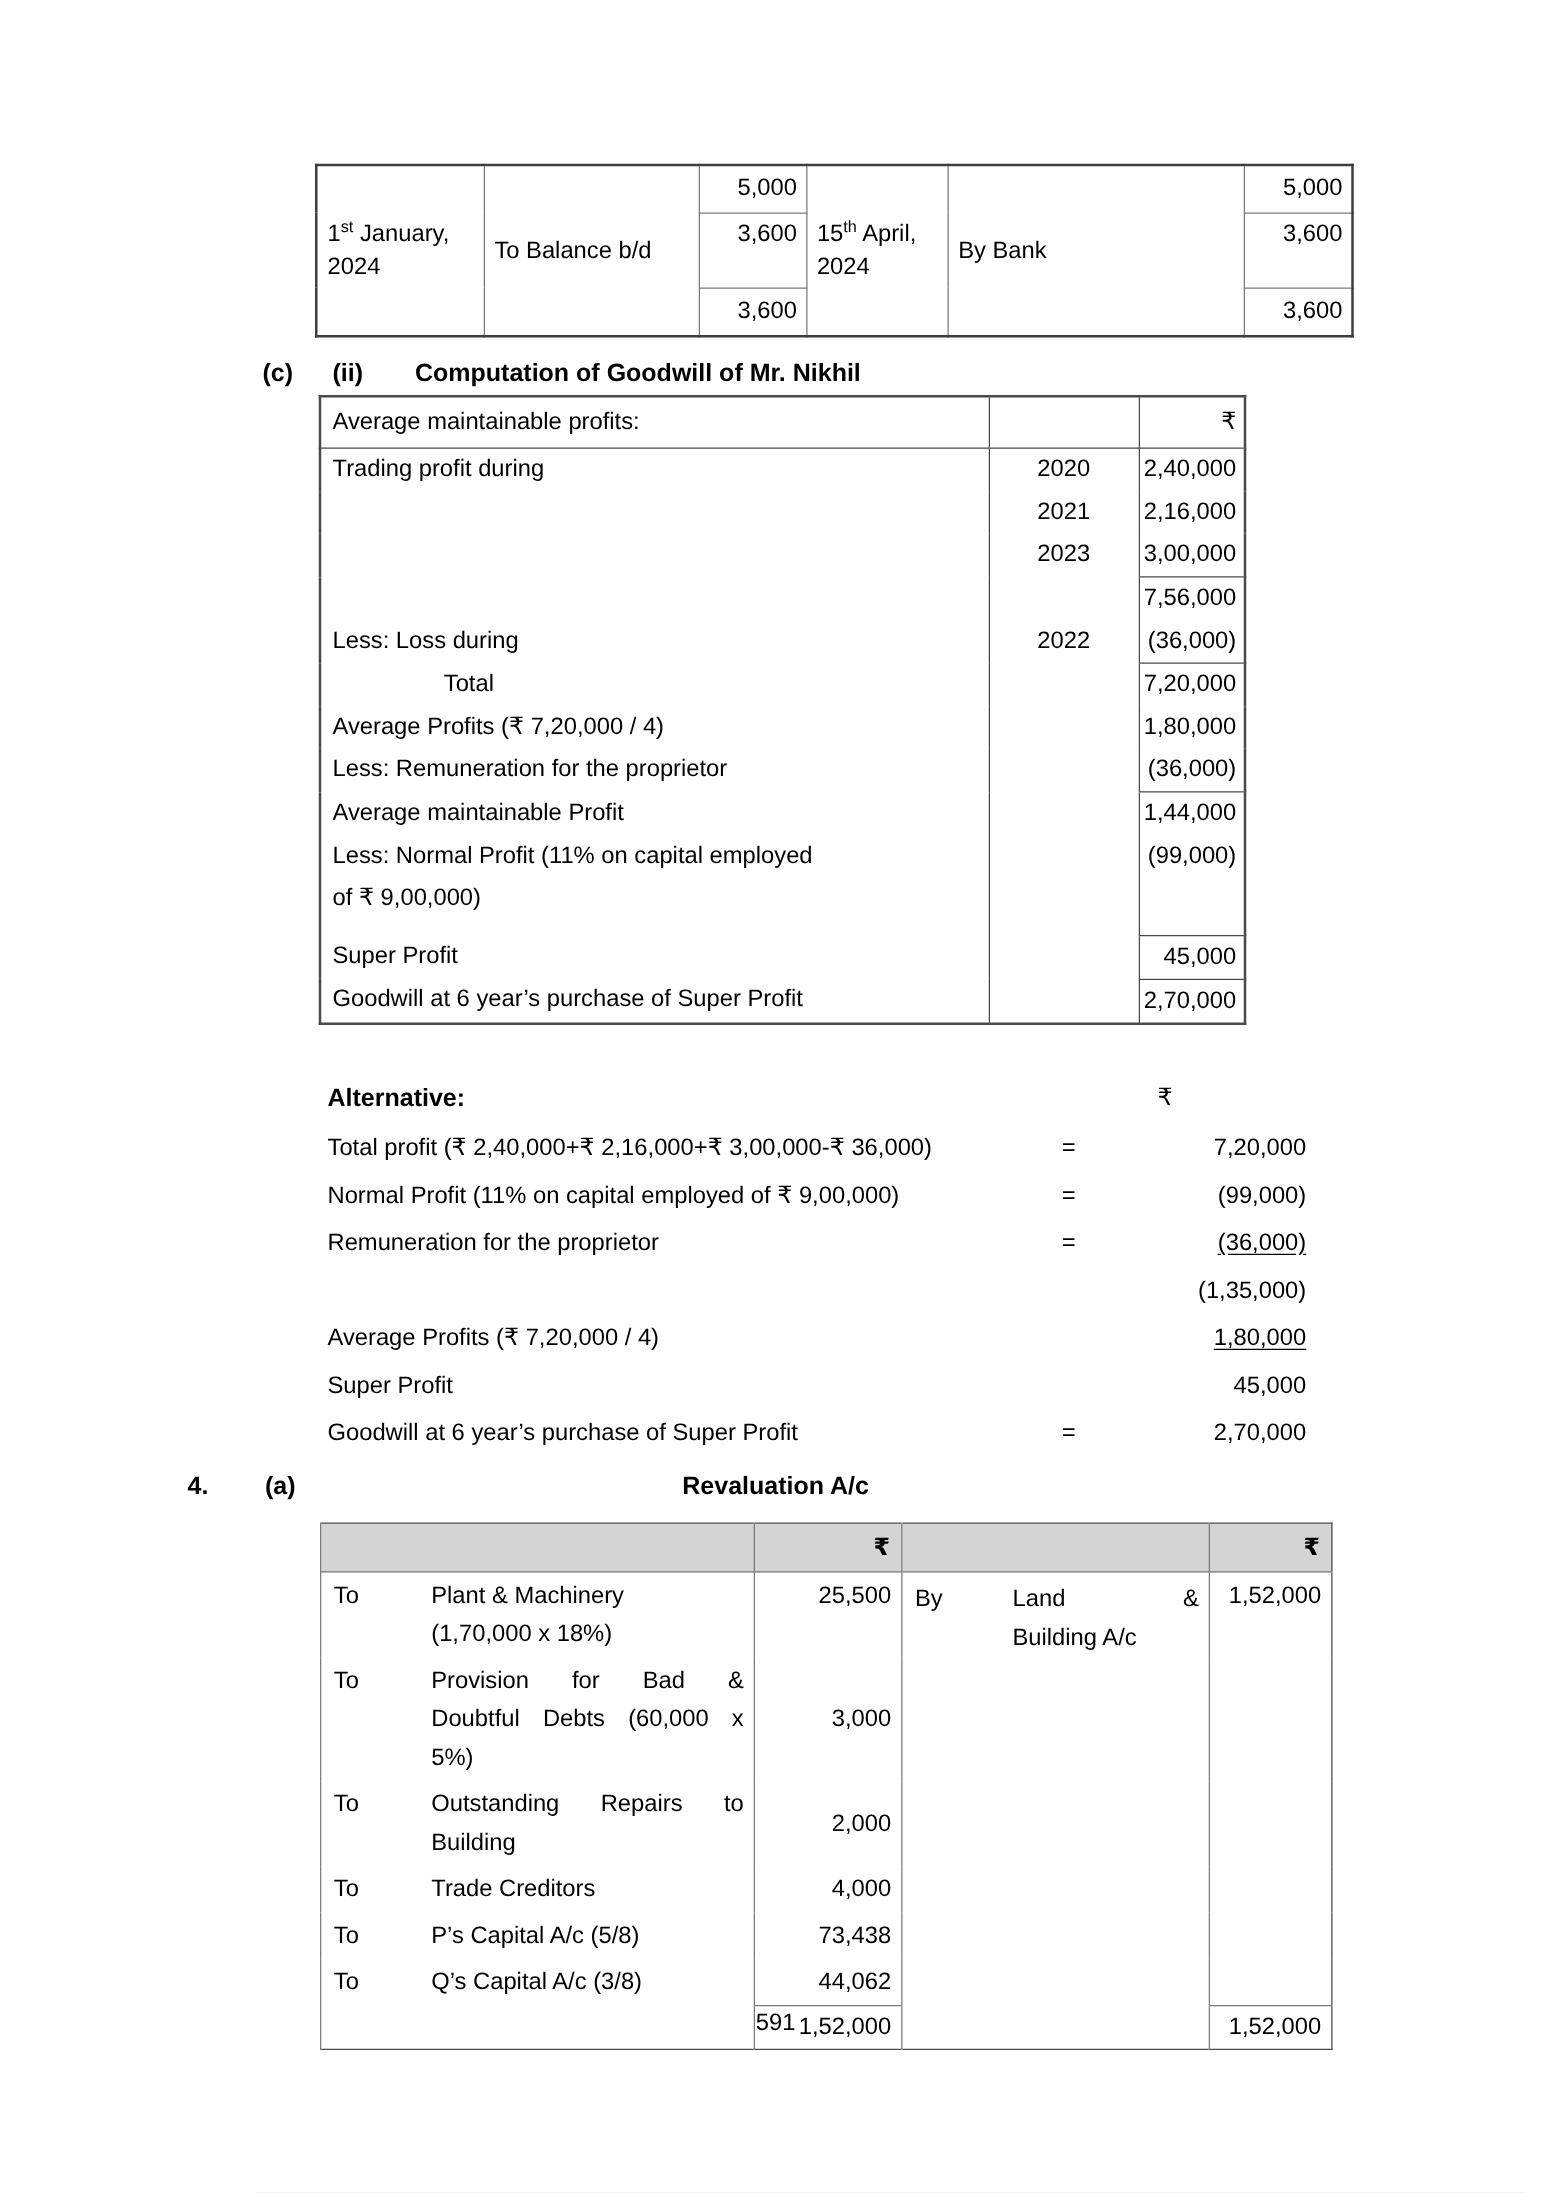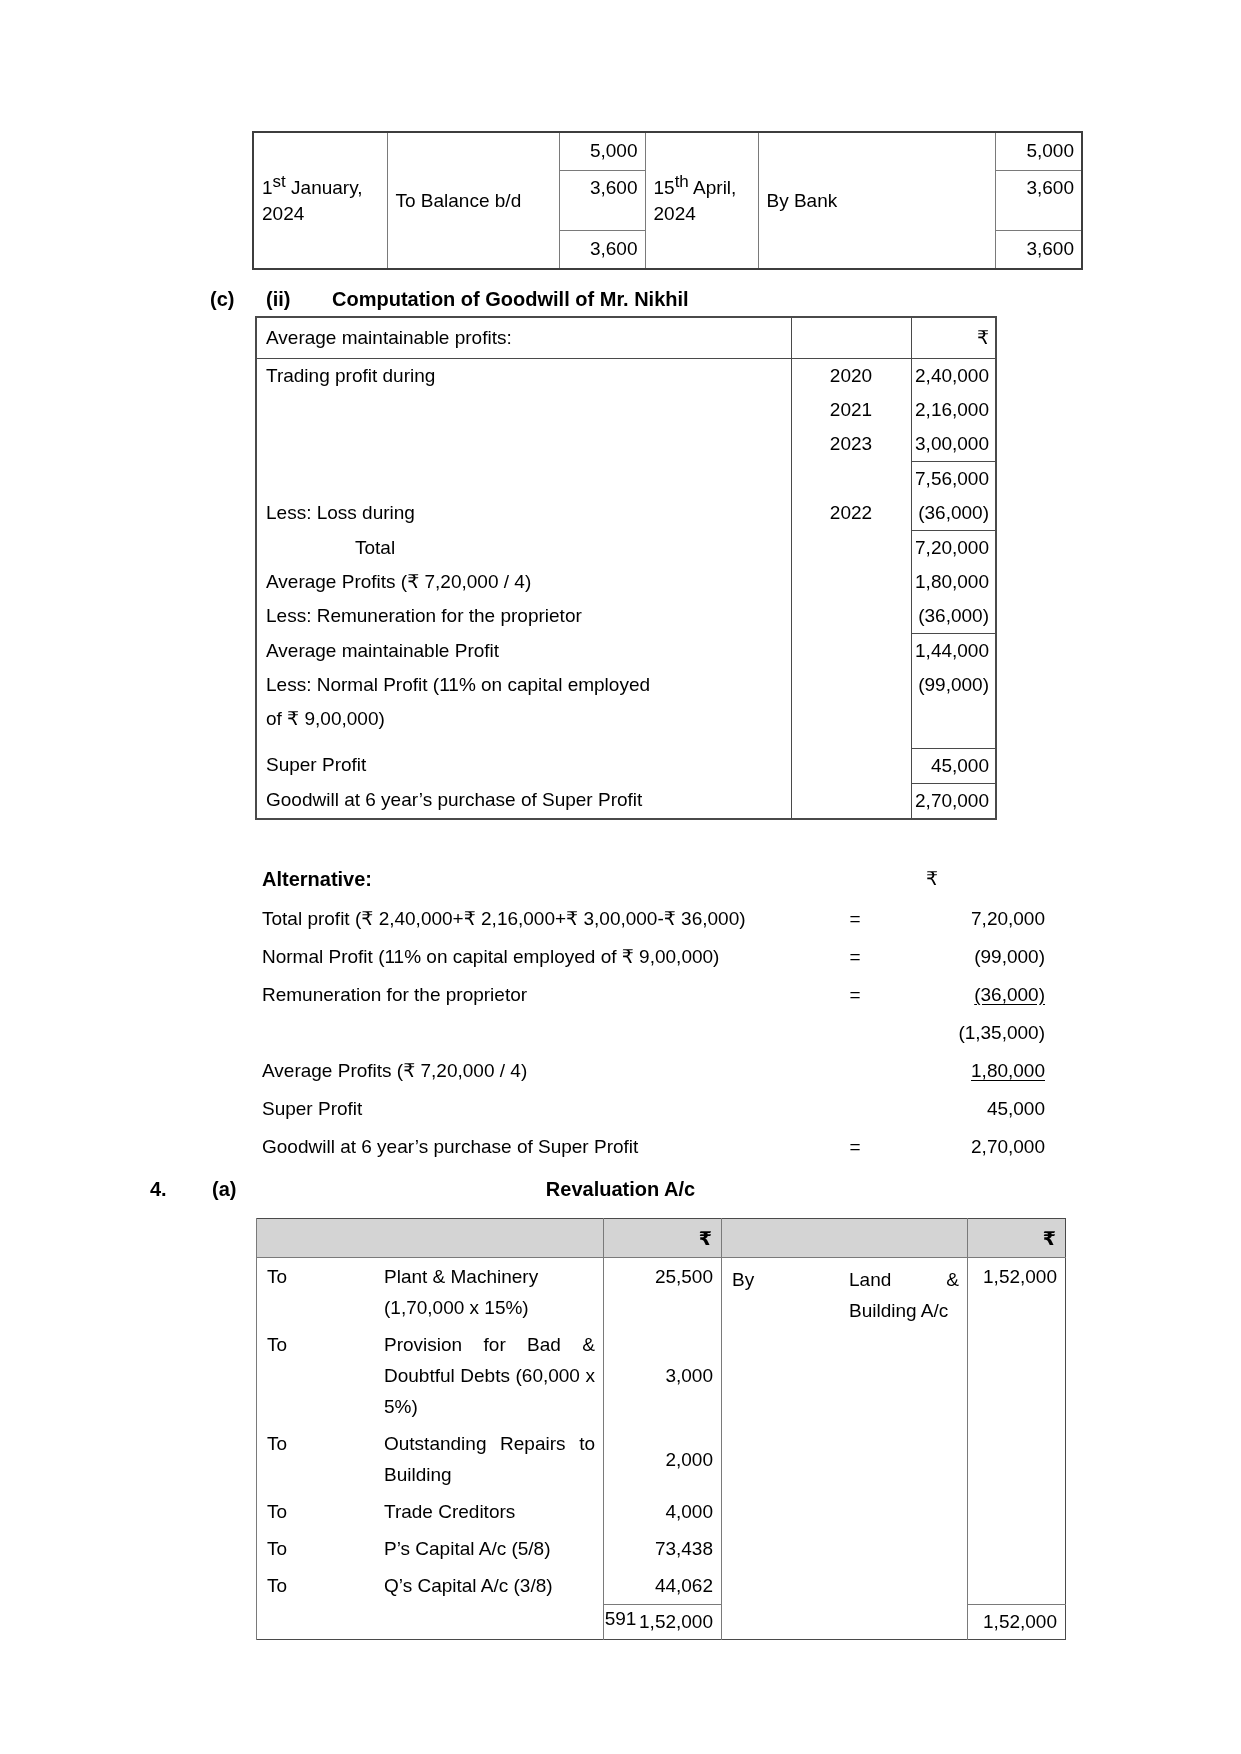--- a/index.html
+++ b/index.html
@@ -2,21 +2,21 @@
 <html><head>
 <meta charset="utf-8">
 <style>
   html,body { margin:0; padding:0; background:#e8e8e8; }
   .page {
     position:relative; width:1241px; height:1754px; margin:0 auto;
     background:#ffffff; color:#000;
     font-family:"Liberation Sans","DejaVu Sans",sans-serif;
     font-size:19px;
   }
-  sup { font-size:17px; vertical-align:super; line-height:0; }
+  sup { font-size:13px; vertical-align:super; line-height:0; }
 
   
   .at { position:absolute; left:252px; top:131px; width:829px;
         border-collapse:collapse; table-layout:fixed;
         border:2px solid #3d3d3d; }
   .at td { border:1.4px solid #7a7a7a; padding:0;margin-top:32px; }
   .at td.dt, .at td.pt { vertical-align:middle; padding:2px 8px; line-height:26px; }
   .at td.amt { text-align:right; padding-right:7px; vertical-align:middle; line-height:26px; }
   .at tr.r1 { height:38px; }
   .at tr.r2 { height:60px; }
@@ -65,21 +65,21 @@
         border-collapse:collapse; table-layout:fixed;
         border:1.8px solid #4a4a4a; }
   .rv td { padding:0; border-left:1.4px solid #7a7a7a; vertical-align:middle; }
   .rv tr.hd td { height:38px; background:#d4d4d4; border-bottom:1.4px solid #7a7a7a; }
   .rv tr.hd td.cur { text-align:right; padding-right:9px; font-weight:bold; }
   .rv td.da, .rv td.ca { text-align:right; padding-right:8px; line-height:31px; }
   .rv td.vt { vertical-align:top; padding-top:3px; }
   .rv td.tot { border-top:1.4px solid #7a7a7a; height:34px; }
   .pw { display:flex; align-items:flex-start; padding:3px 8px 3px 10px;gap:36px; }
   .pfx { width:42px; flex:none; line-height:31px; }
-  .ptx { flex:1 1 auto; min-width:0;margin-left:39px; }
+  .ptx { flex:1 1 auto; min-width:0; }
   .ln { line-height:31px; }
   .ln.j { text-align:justify; text-align-last:justify; }
 
   
   .pgnum { position:absolute; top:1608px; left:0; width:100%; text-align:center; }
 </style>
 </head>
 <body>
 
 <div class="page">
@@ -262,21 +262,21 @@
       <td class="cur">₹</td>
       <td></td>
       <td class="cur">₹</td>
     </tr>
     <tr>
       <td class="dp">
         <div class="pw">
           <span class="pfx">To</span>
           <div class="ptx">
             <div class="ln">Plant &amp; Machinery</div>
-            <div class="ln">(1,70,000 x 15%)</div>
+            <div class="ln">(1,70,000 x 18%)</div>
           </div>
         </div>
       </td>
       <td class="da vt">25,500</td>
       <td class="dp vt" rowspan="6">
         <div class="pw">
           <span class="pfx">By</span>
           <div class="ptx">
             <div class="ln j">Land &amp;</div>
             <div class="ln">Building A/c</div>

